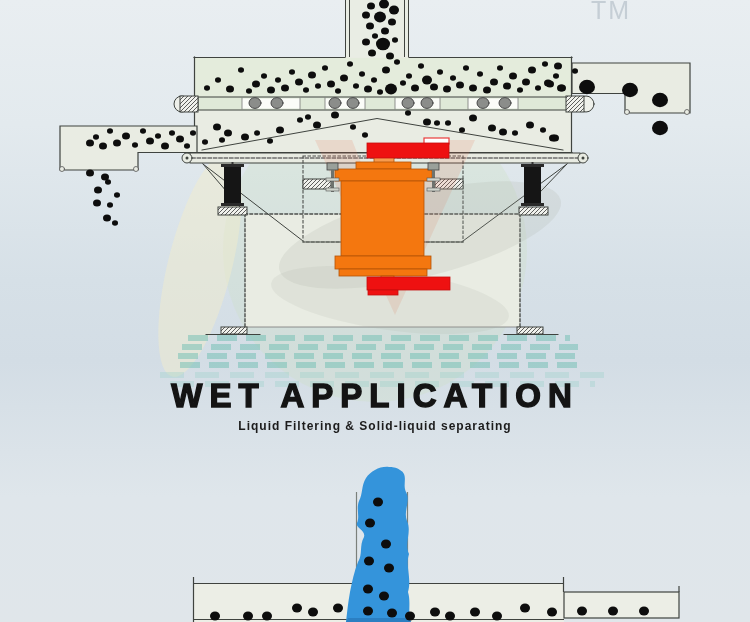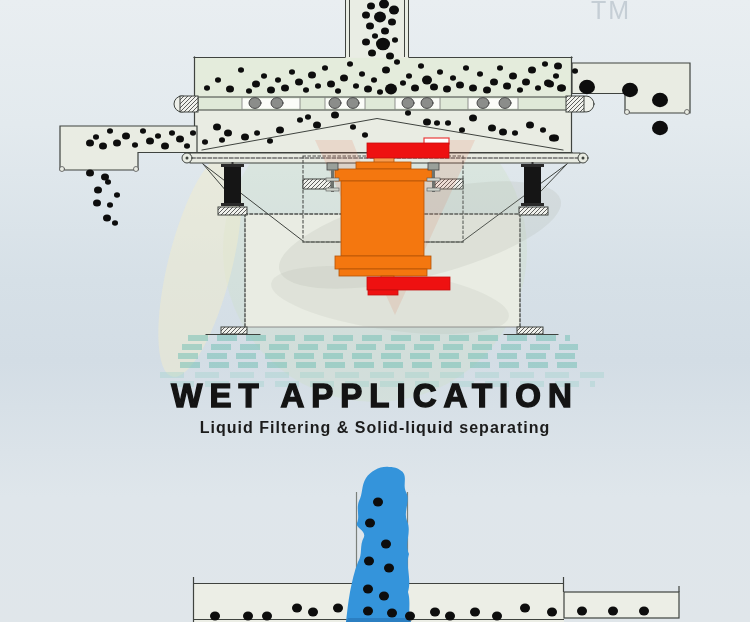--- a/index.html
+++ b/index.html
@@ -20,21 +20,21 @@
   }
   svg.diagram{position:absolute;left:0;top:0;z-index:2;}
   .title-block{
     position:absolute;left:0;top:379px;width:750px;z-index:3;text-align:center;
   }
   .title{
     font-size:33px;font-weight:bold;letter-spacing:7px;color:#141414;
     -webkit-text-stroke:1.4px #141414;line-height:1;
   }
   .subtitle{
-    margin-top:7px;font-size:16px;letter-spacing:1px;color:#1c1c1c;font-weight:bold;
+    margin-top:7px;font-size:12px;letter-spacing:1px;color:#1c1c1c;font-weight:bold;
   }
 </style>
 </head>
 <body>
 
 <div class="stage">
 
   <div class="tm">TM</div>
 
 

